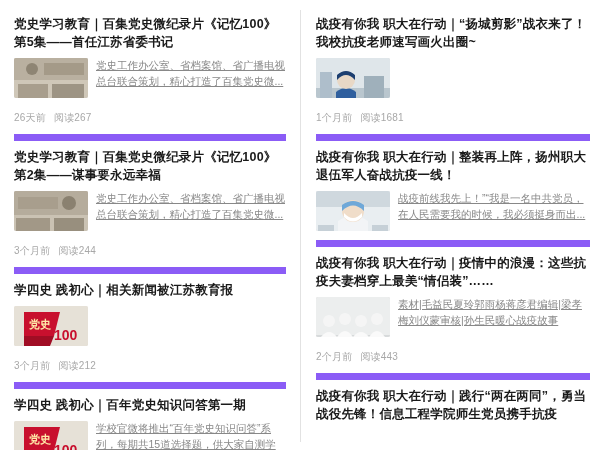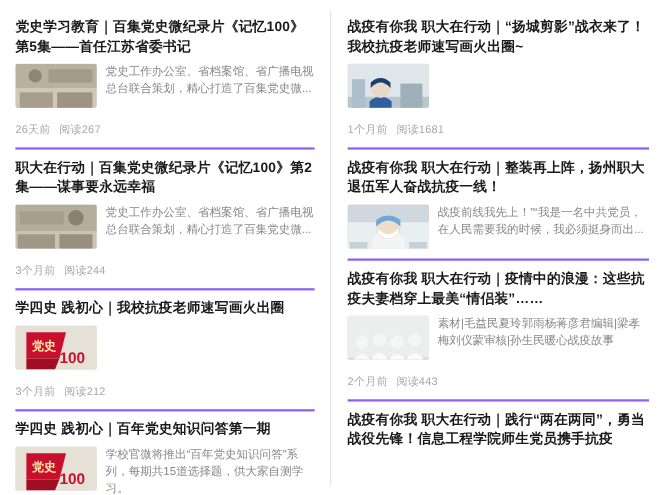--- a/index.html
+++ b/index.html
@@ -38,21 +38,21 @@
   .divider {
     position: absolute;
     top: 10px;
     bottom: 8px;
     left: 0;
     width: 1px;
     background: #e2e2e2;
   }
   .card {
     padding: 7px 0 9px 0;
-    border-bottom: 2px solid #8b5cf6;
+    border-bottom: 7px solid #8b5cf6;
   }
   .card:last-child {
     border-bottom: none;
   }
   .card-title {
     font-size: 12.5px;
     line-height: 18px;
     font-weight: bold;
     color: #1a1a1a;
     letter-spacing: 0.2px;
@@ -78,20 +78,21 @@
     height: 52px;
   }
   .snippet {
     flex: 1 1 auto;
     min-width: 0;
     font-size: 10.5px;
     line-height: 15.5px;
     color: #888888;
     overflow: hidden;
     max-height: 47px;
+    text-decoration: underline;
   }
   .meta {
     margin-top: 13px;
     font-size: 10px;
     color: #a8a8a8;
     letter-spacing: 0.2px;
   }
   .meta .sep {
     display: inline-block;
     width: 8px;
@@ -122,41 +123,41 @@
           </svg>
         </div>
         <div class="snippet">党史工作办公室、省档案馆、省广播电视总台联合策划，精心打造了百集党史微...</div>
       </div>
       <div class="meta">
         <span>26天前</span><span class="sep"></span><span>阅读267</span>
       </div>
     </div>
 
     <div class="card">
-      <div class="card-title">职大在行动｜百集党史微纪录片《记忆100》第2集——谋事要永远幸福</div>
+      <div class="card-title">党史学习教育｜百集党史微纪录片《记忆100》第2集——谋事要永远幸福</div>
       <div class="card-body">
         <div class="thumb">
           <svg viewBox="0 0 74 52" preserveAspectRatio="none">
             <rect width="74" height="52" fill="#cac2b3"></rect>
             <rect x="0" y="0" width="74" height="24" fill="#b5ac9c"></rect>
             <rect x="2" y="27" width="34" height="21" fill="#a29887"></rect>
             <rect x="40" y="27" width="30" height="21" fill="#988f7e"></rect>
             <circle cx="55" cy="12" r="7" fill="#8a8170"></circle>
             <rect x="4" y="6" width="40" height="12" fill="#a89e8d"></rect>
           </svg>
         </div>
         <div class="snippet">党史工作办公室、省档案馆、省广播电视总台联合策划，精心打造了百集党史微...</div>
       </div>
       <div class="meta">
         <span>3个月前</span><span class="sep"></span><span>阅读244</span>
       </div>
     </div>
 
     <div class="card">
-      <div class="card-title">学四史 践初心｜我校抗疫老师速写画火出圈</div>
+      <div class="card-title">学四史 践初心｜相关新闻被江苏教育报</div>
       <div class="card-body">
         <div class="thumb badge-red">
           <svg viewBox="0 0 74 52" preserveAspectRatio="none">
             <rect width="74" height="52" fill="#e6e1d7"></rect>
             <polygon points="10,6 46,6 40,30 10,30" fill="#c8102e"></polygon>
             <polygon points="10,30 40,30 36,40 10,40" fill="#a00d24"></polygon>
             <text x="15" y="22" font-family="Liberation Sans" font-size="11" fill="#ffe9a8" font-weight="bold">党史</text>
             <text x="40" y="34" font-family="Liberation Sans" font-size="14" fill="#c8102e" font-weight="bold">100</text>
             <rect x="8" y="44" width="58" height="3" fill="#cfc7b8"></rect>
           </svg>

